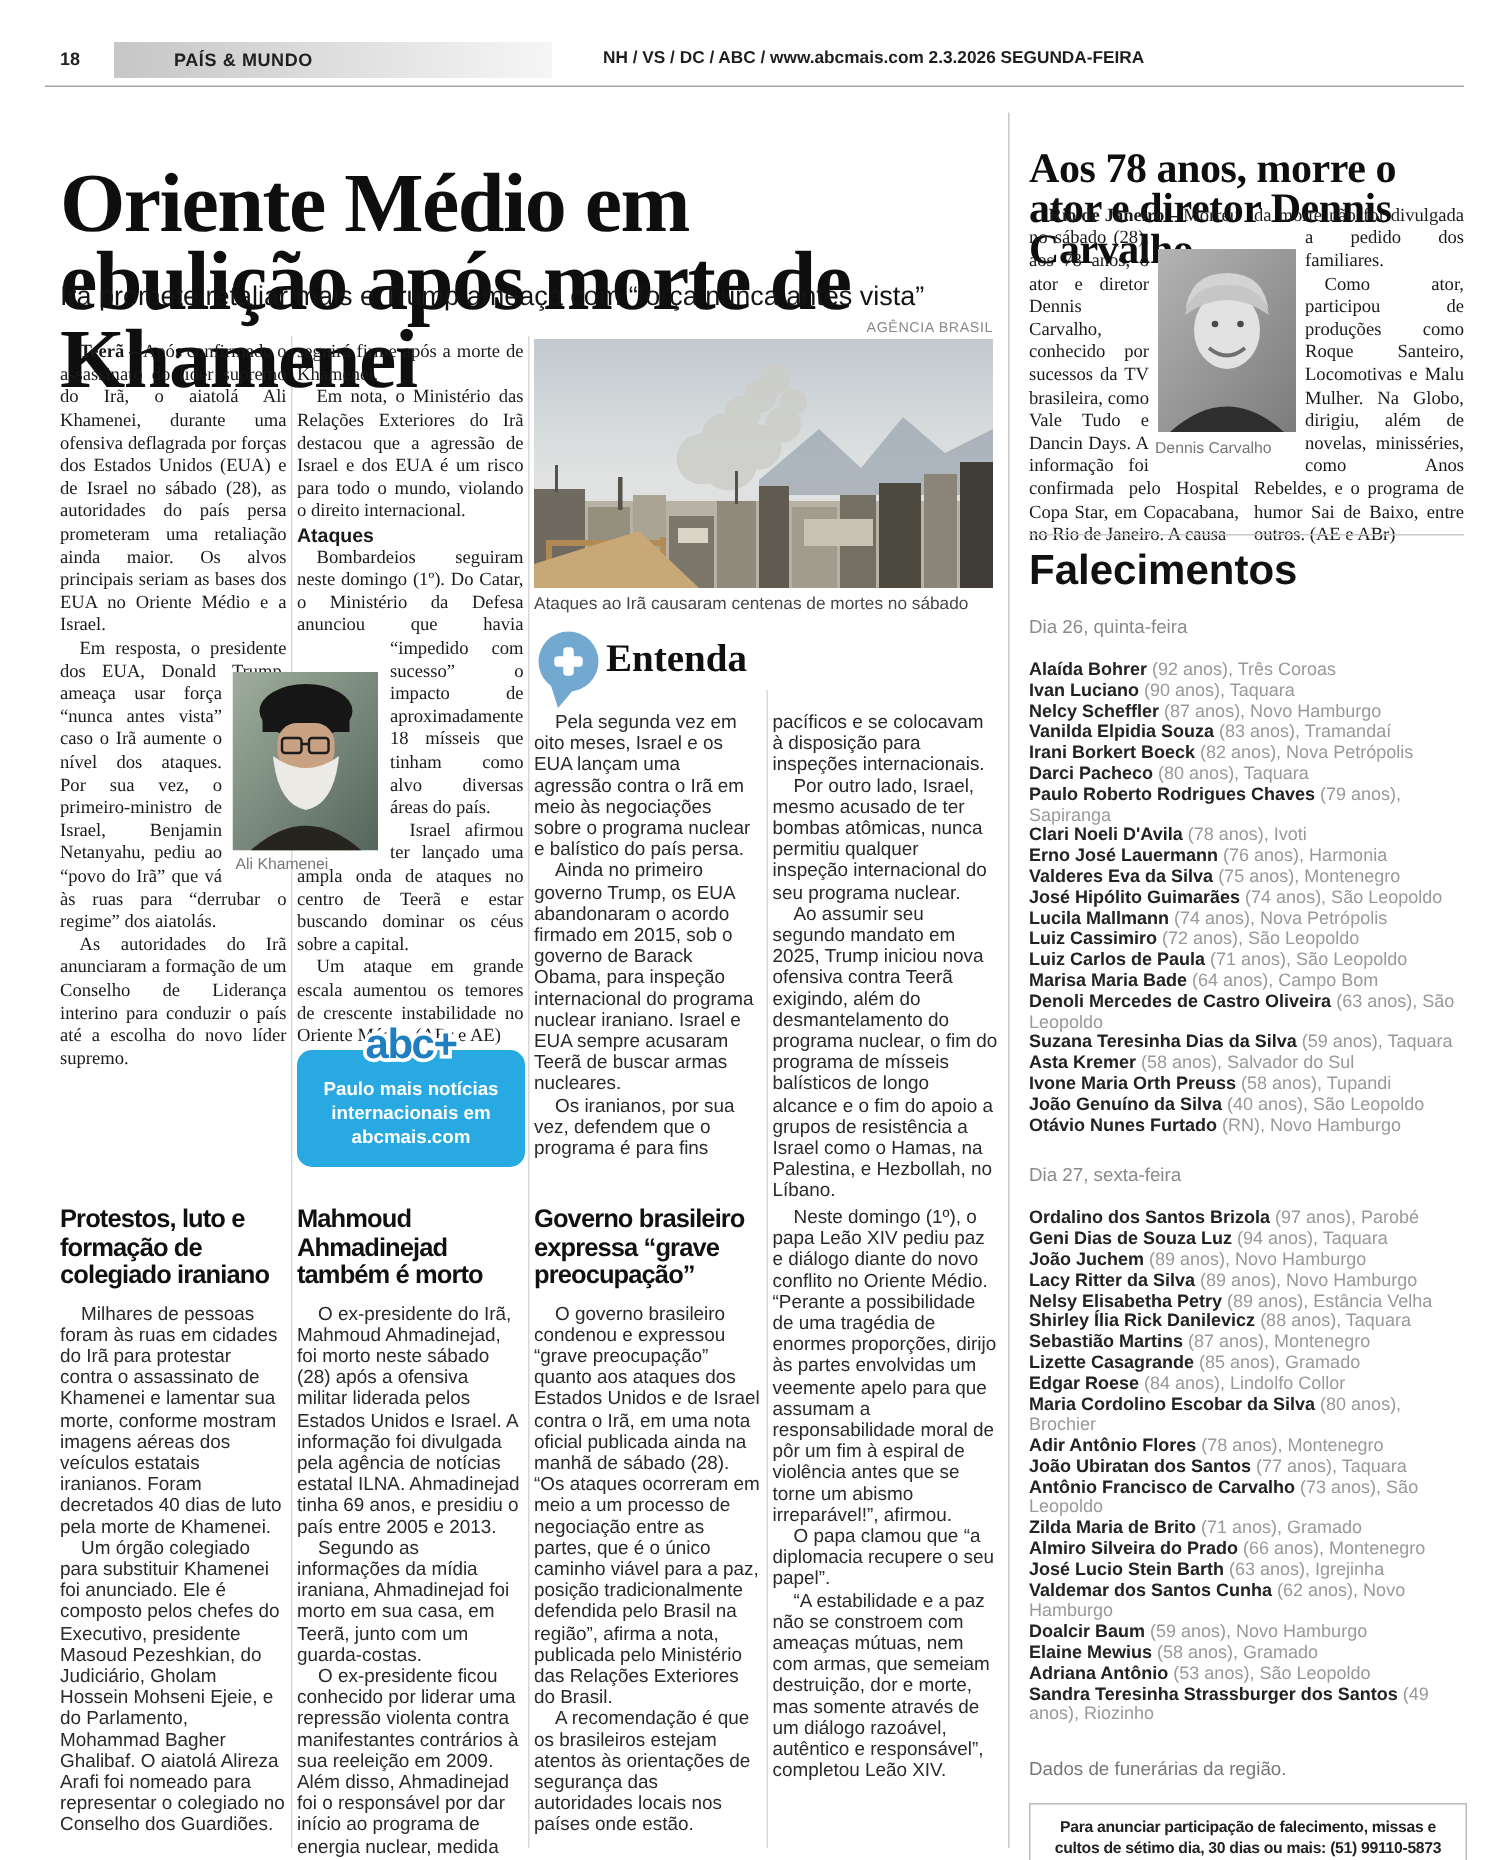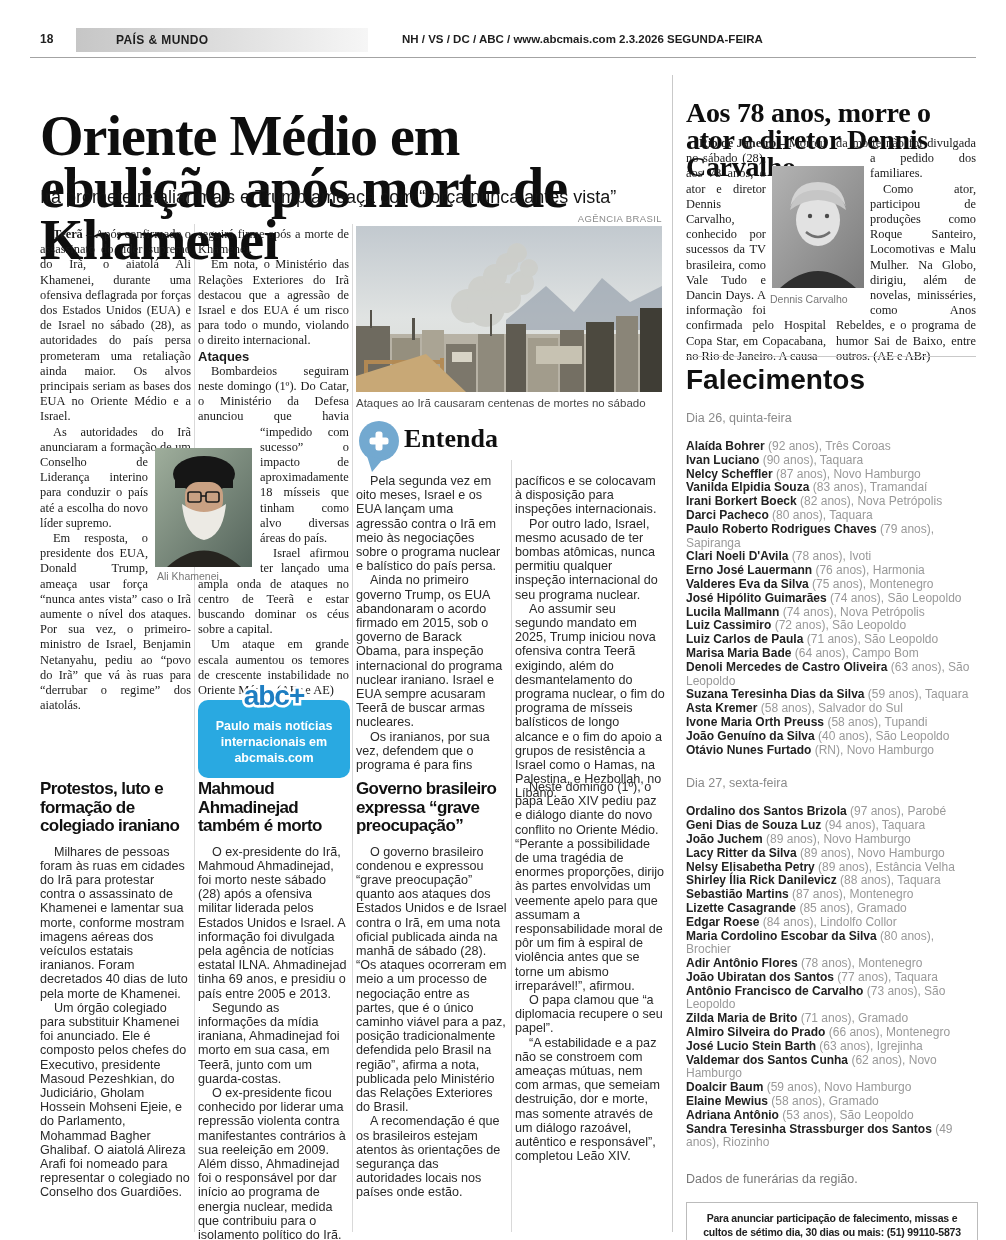--- a/index.html
+++ b/index.html
@@ -54,21 +54,21 @@
 
   
   .abcwrap{left:198px;top:680px;width:152px;text-align:center;}
   .abclogo{position:relative;z-index:2;font-size:28px;font-weight:bold;letter-spacing:-1px;
            color:#1e7ec2;-webkit-text-stroke:5px #fff;paint-order:stroke fill;
            margin-bottom:-12px;}
   .abcbox{background:#29a9e1;border-radius:10px;padding:18px 8px 12px;color:#fff;
           font-weight:bold;font-size:12.5px;line-height:16px;}
 
   
-  .section{width:151px;}
+  .section{width:151px;margin-top:24px;}
   .sec-title{font-weight:bold;font-size:17px;line-height:18.5px;letter-spacing:-.6px;
              color:#111;margin:0 0 9px;}
   .w158 .sec-title{width:158px;}
   .w152 .sec-title{width:152px;}
   .sec-protestos{left:40px;top:780px;}
   .sec-mahmoud{left:198px;top:780px;}
   .sec-governo{left:356px;top:780px;}
   .sec-leao{left:515px;top:780px;}
 
   
@@ -160,22 +160,22 @@
         <path d="M10 166 L10 136 L86 136 M48 166 L48 136 M10 150 L86 150 M86 166 L86 132"></path>
       </g>
       <path d="M0 150 L70 128 L110 166 L0 166 Z" fill="#c8a876"></path>
     </svg>
   </div>
   <div class="abs photocap">Ataques ao Irã causaram centenas de mortes no sábado</div>
 
   <div class="abs serifcol col1">
     <p><b>Teerã – </b><span>Após confirmado o assassinato do líder supremo do Irã, o aiatolá Ali Khamenei, durante uma ofensiva deflagrada por forças dos Estados Unidos (EUA) e de Israel no sábado (28), as autoridades do país persa prometeram uma retaliação ainda maior. Os alvos principais seriam as bases dos EUA no Oriente Médio e a Israel.</span></p>
     <div class="cutout-r"></div>
+    <p>Em resposta, o presidente dos EUA, Donald Trump, ameaça usar força “nunca antes vista” caso o Irã aumente o nível dos ataques. Por sua vez, o primeiro-ministro de Israel, Benjamin Netanyahu, pediu ao “povo do Irã” que vá às ruas para “derrubar o regime” dos aiatolás.</p>
     <p>As autoridades do Irã anunciaram a formação de um Conselho de Liderança interino para conduzir o país até a escolha do novo líder supremo.</p>
-    <p>Em resposta, o presidente dos EUA, Donald Trump, ameaça usar força “nunca antes vista” caso o Irã aumente o nível dos ataques. Por sua vez, o primeiro-ministro de Israel, Benjamin Netanyahu, pediu ao “povo do Irã” que vá às ruas para “derrubar o regime” dos aiatolás.</p>
   </div>
 
   <div class="abs serifcol col2">
     <p class="cont">seguirá firme após a morte de Khamenei.</p>
     <p>Em nota, o Ministério das Relações Exteriores do Irã destacou que a agressão de Israel e dos EUA é um risco para todo o mundo, violando o direito internacional.</p>
     <p class="subhead-bold">Ataques</p>
     <div class="cutout-l"></div>
     <p>Bombardeios seguiram neste domingo (1º). Do Catar, o Ministério da Defesa anunciou que havia “impedido com sucesso” o impacto de aproximadamente 18 mísseis que tinham como alvo diversas áreas do país.</p>
     <p>Israel afirmou ter lançado uma ampla onda de ataques no centro de Teerã e estar buscando dominar os céus sobre a capital.</p>
     <p>Um ataque em grande escala aumentou os temores de crescente instabilidade no Oriente Médio. (ABr e AE)</p>

